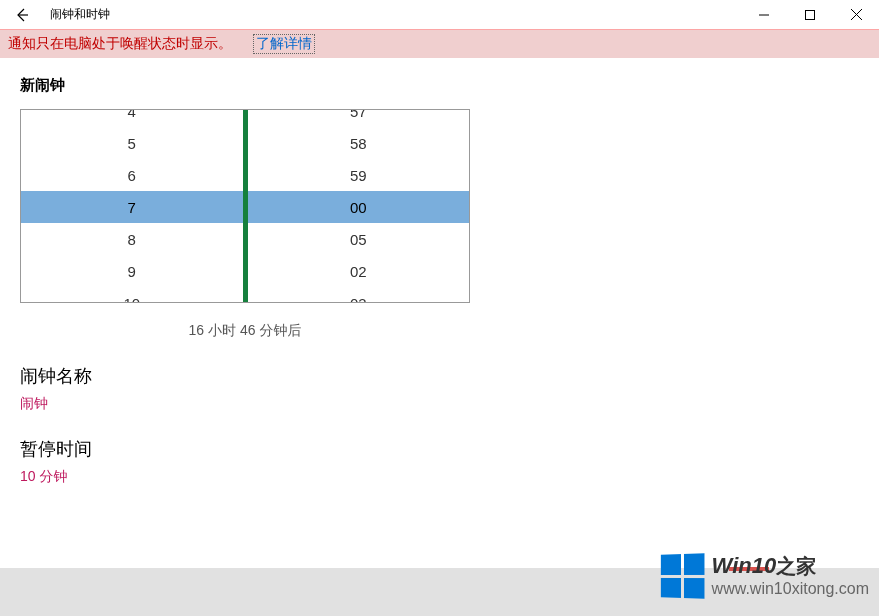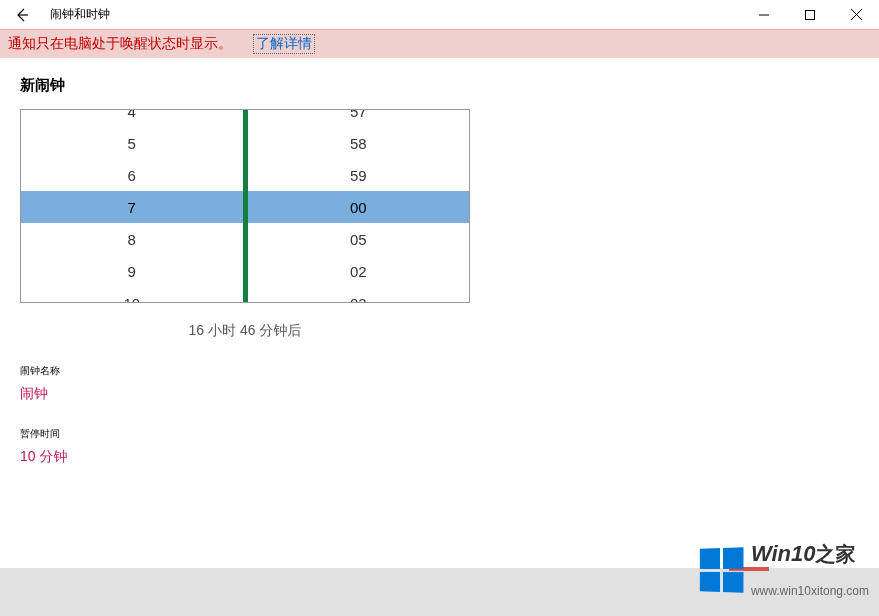--- a/index.html
+++ b/index.html
@@ -27,35 +27,35 @@
     .col + .col { border-left: 5px solid #15803d; }
     .num { height: 32px; display: flex; align-items: center; justify-content: center; font-size: 15px; color: #333; }
     .highlight { position: absolute; top: 81px; left: 0; right: 0; height: 32px; background: #7aaedc; z-index: 0; }
     .col-inner { position: relative; z-index: 1; }
     .num.sel { color: #000; }
 
     .time-remaining { text-align: center; width: 450px; font-size: 14px; color: #555; margin-top: 19px; }
 
     
     .setting { margin-top: 24px; }
-    .setting-label { font-size: 10px; color: #000; margin-bottom: 6px; }
+    .setting-label { font-size: 18px; color: #000; margin-bottom: 6px; }
     .setting-value { font-size: 14px; color: #be185d; cursor: pointer; display: inline-flex; align-items: center; gap: 4px; }
     .bell-icon { width: 15px; height: 15px; }
 
     
     .bottom-bar { position: absolute; bottom: 0; left: 0; right: 0; height: 48px; background: #e1e1e1; }
 
     
     .watermark { position: absolute; right: 10px; bottom: 18px; display: flex; align-items: center; gap: 8px; z-index: 10; }
     .win-logo { width: 44px; height: 44px; display: grid; grid-template-columns: 1fr 1fr; grid-template-rows: 1fr 1fr; gap: 3px; transform: perspective(100px) rotateY(-8deg); }
     .win-logo div { background: #0078d7; }
     .wm-text { display: flex; flex-direction: column; }
     .wm-title { font-size: 22px; font-weight: bold; color: #333; font-style: italic; }
     .wm-title .zh { font-style: normal; font-size:20px; }
-    .wm-url { font-size: 12px; color: #666; text-align: right; margin-top: 16px; }
+    .wm-url { font-size: 16px; color: #666; text-align: right; }
 
     .red-sliver { position: absolute; right: 110px; bottom: 45px; width: 40px; height: 4px; background: #d9534f; z-index: 5; }
   </style>
 </head>
 <body>
 
 <div class="titlebar">
   <div class="back-arrow">
     <svg width="16" height="16" viewBox="0 0 16 16">
       <path d="M10 2 L4 8 L10 14" stroke="#000" stroke-width="1.2" fill="none"></path>

